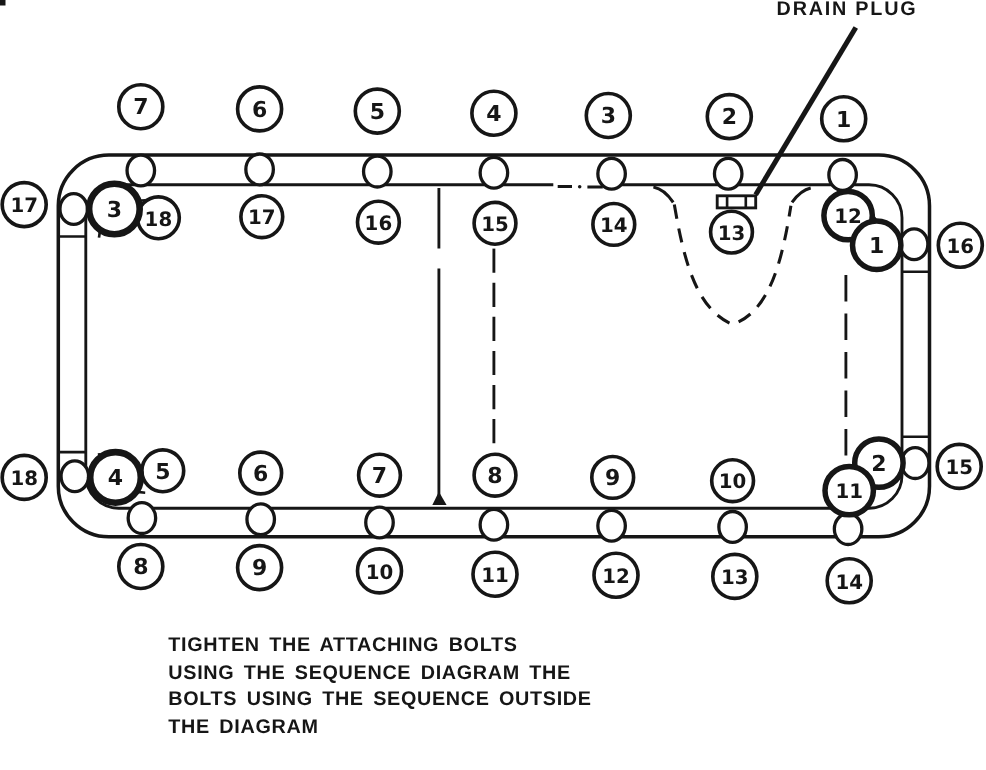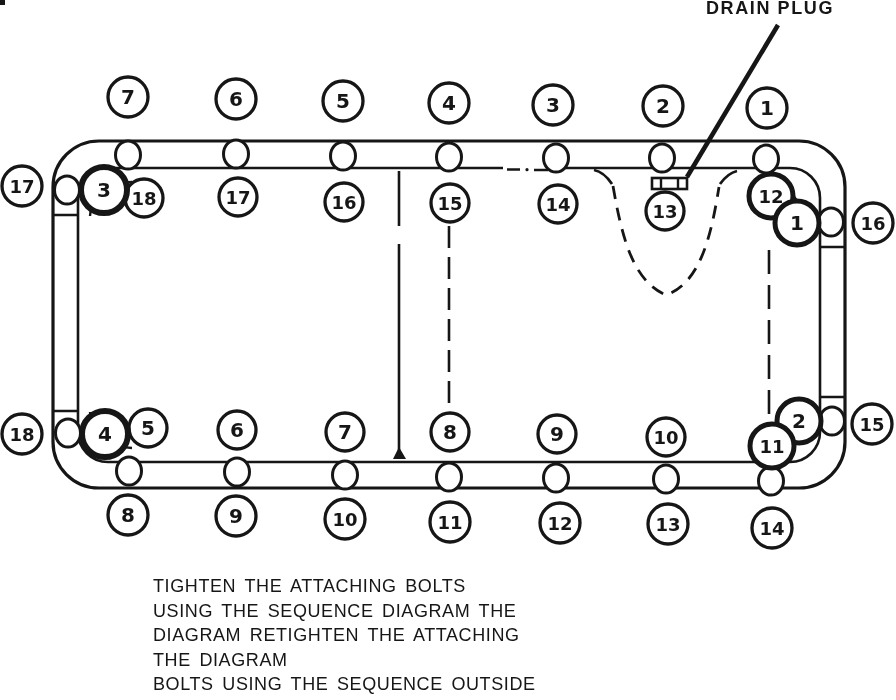--- a/index.html
+++ b/index.html
@@ -10,21 +10,21 @@
   .drain-plug-label{position:absolute;left:706px;top:-2px;font-size:18px;font-weight:bold;
        letter-spacing:1.6px;color:#161616;white-space:nowrap;}
   #pan-svg{position:absolute;left:0;top:0;}
   #pan-svg .outline{fill:none;stroke:currentColor;}
   #pan-svg .bolt{fill:#fff;stroke:currentColor;stroke-width:3;}
   #pan-svg .seq{fill:#fff;stroke:currentColor;stroke-width:3.3;}
   #pan-svg .seq.b1{stroke-width:5;}
   #pan-svg .seq.b2{stroke-width:6;}
   #pan-svg text{font-family:"DejaVu Sans",sans-serif;font-weight:bold;fill:currentColor;
        text-anchor:middle;}
-  .instructions{position:absolute;left:153px;top:574px;color:#161616;font-weight:normal;
+  .instructions{position:absolute;left:153px;top:574px;color:#161616;font-weight:bold;
        font-size:18px;line-height:24.6px;letter-spacing:0.6px;word-spacing:3px;white-space:nowrap;}
 </style>
 </head>
 <body style="background: rgb(255, 255, 255);">
 
 <div class="stage">
 
   <div class="corner-artifact"></div>
 
   <div class="drain-plug-label">DRAIN PLUG</div>
@@ -239,18 +239,17 @@
         <g>
           <circle cx="772" cy="528" r="20" class="seq"></circle>
           <text x="772" y="535" font-size="18">14</text>
         </g>
       </g>
   </svg>
 
   <div class="instructions">
     <div>TIGHTEN THE ATTACHING BOLTS</div>
     <div>USING THE SEQUENCE DIAGRAM THE</div>
-    <div>DIAGRAM RETIGHTEN THE ATTACHING</div>
+    <div>BOLTS USING THE SEQUENCE OUTSIDE</div>
     <div>THE DIAGRAM</div>
-    <div>BOLTS USING THE SEQUENCE OUTSIDE</div>
   </div>
 
 </div>
 
 </body></html>

